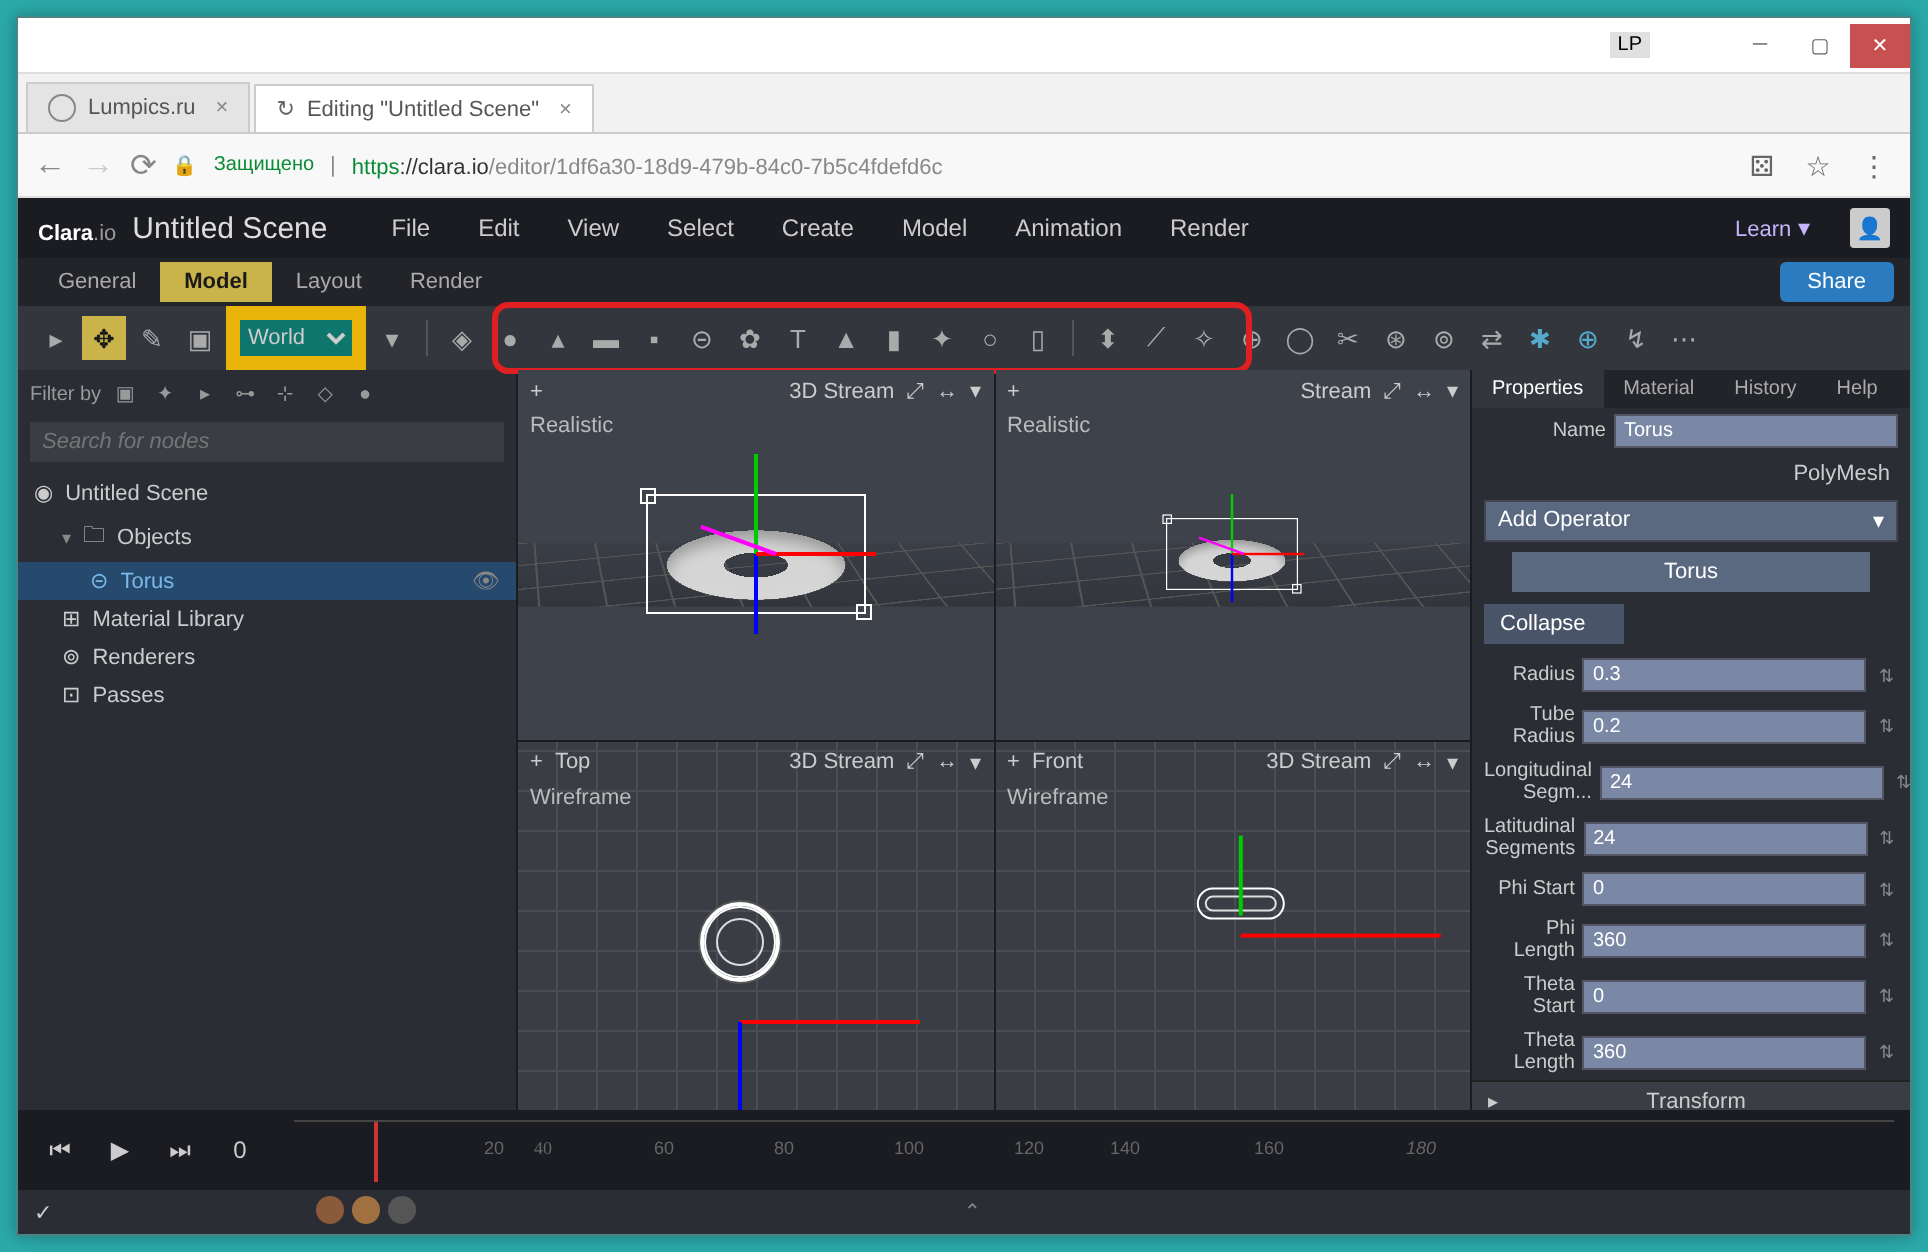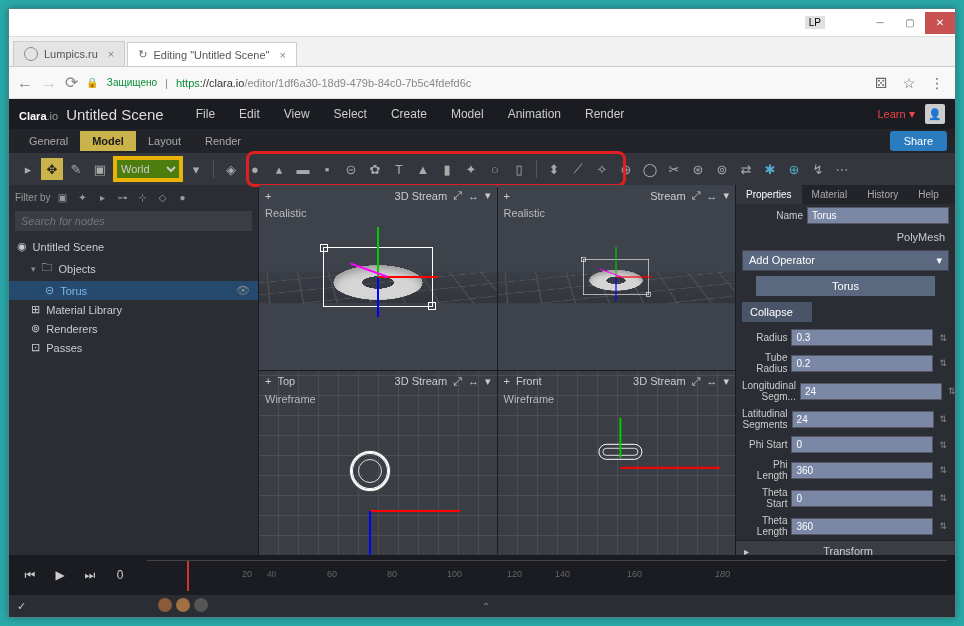--- a/index.html
+++ b/index.html
@@ -21,30 +21,30 @@
 .url .proto{color:#0a8c36}
 .url .path{color:#888}
 .ricon{width:20px;text-align:center;color:#666;font-size:14px}
 .app{flex:1;background:#2a2d34;display:flex;flex-direction:column;color:#ccc;overflow:hidden}
 .menubar{background:#1a1c21;height:30px;display:flex;align-items:center;padding:0 10px;gap:0}
 .logo{font-size:18px;font-weight:bold;color:#fff;margin-right:8px}
 .logo .io{color:#999;font-weight:normal}
 .scenename{font-size:15px;color:#ddd;margin-right:20px}
 .menuitem{padding:0 12px;color:#ccc;font-size:12px;cursor:pointer}
 .spacer{flex:1}
-.learn{color:#ef4444;font-size:12px;margin-right:10px}
+.learn{color:#c4b5fd;font-size:12px;margin-right:20px}
 .avatar{width:20px;height:20px;background:#ccc;border-radius:2px;display:flex;align-items:center;justify-content:center;color:#333}
 .tabbar{background:#222429;height:24px;display:flex;align-items:center;padding:0 8px}
 .apptab{padding:4px 12px;color:#aaa;font-size:11px;cursor:pointer}
 .apptab.active{background:#c9b34a;color:#1a1a1a;font-weight:bold}
 .share{margin-left:auto;background:#2b7cbf;color:#fff;padding:4px 14px;border-radius:3px;cursor:pointer}
 .toolbar{background:#33363d;height:32px;display:flex;align-items:center;padding:0 8px;gap:2px;position:relative}
 .tbtn{width:22px;height:22px;display:flex;align-items:center;justify-content:center;color:#aaa;cursor:pointer;font-size:13px}
 .tbtn.active{background:#c9b34a;color:#1a1a1a}
-.tsel{background:#4d7c0f;color:#ccc;border:4px solid #eab308;padding:2px 0;font-size:11px;width:70px}
+.tsel{background:#0f766e;color:#ccc;border:7px solid #eab308;padding:2px 0;font-size:11px;width:70px}
 .highlight{position:absolute;border:3px solid #e02020;border-radius:8px;left:237px;top:-2px;width:380px;height:36px;pointer-events:none}
 .tsep{width:1px;height:18px;background:#555;margin:0 4px}
 .main{flex:1;display:flex;overflow:hidden}
 .left{width:250px;background:#2a2d34;display:flex;flex-direction:column;border-right:1px solid #1a1c21}
 .lefttabs{display:flex;background:#222429;height:24px}
 .lefttab{padding:4px 14px;color:#aaa;font-size:11px;cursor:pointer}
 .lefttab.active{color:#e8c548;border-bottom:2px solid #e8c548}
 .filterbar{display:flex;align-items:center;padding:4px 6px;gap:4px;background:#2a2d34}
 .filterbar span{color:#999;font-size:10px}
 .ficon{width:16px;height:16px;display:flex;align-items:center;justify-content:center;color:#c9b34a;font-size:11px}
@@ -419,21 +419,21 @@
     <div class="tlcursor"></div>
     <div id="tlmarks">
             <span class="tlmark" style="left: 60px; margin-left: 35px;">20</span>
             <span class="tlmark" style="left: 120px; font-family: Liberation Serif, serif;">40</span>
             <span class="tlmark" style="left: 180px;">60</span>
             <span class="tlmark" style="left: 240px;">80</span>
             <span class="tlmark" style="left: 300px;">100</span>
             <span class="tlmark" style="left: 360px;">120</span>
             <span class="tlmark" style="left: 408px;">140</span>
             <span class="tlmark" style="left: 480px;">160</span>
-            <span class="tlmark" style="left: 568px; font-style: italic;">180</span>
+            <span class="tlmark" style="left: 556px; font-style: italic;">180</span>
           </div>
    </div>
   </div>
   <div class="footer">
    <span>✓</span>
    <span style="margin-left:130px"><span class="pill" style="background:#8a5a3a"></span><span class="pill" style="background:#a07040"></span><span class="pill" style="background:#555"></span></span>
    <span class="up">⌃</span>
   </div>
  </div>
 </div>

